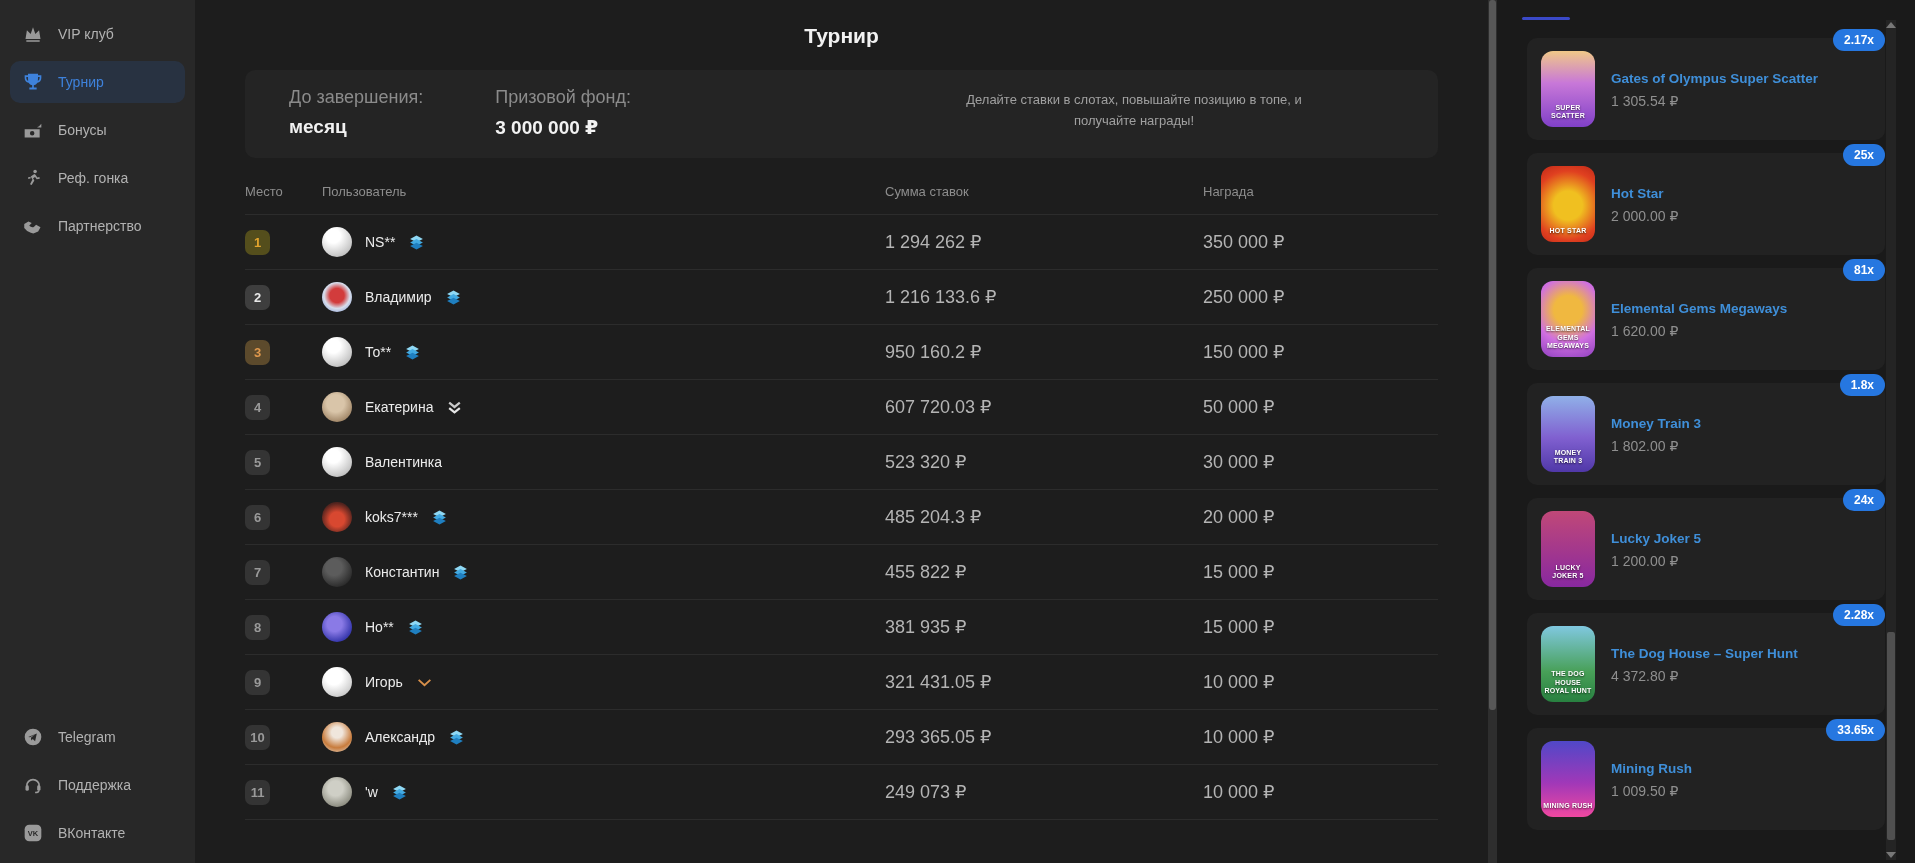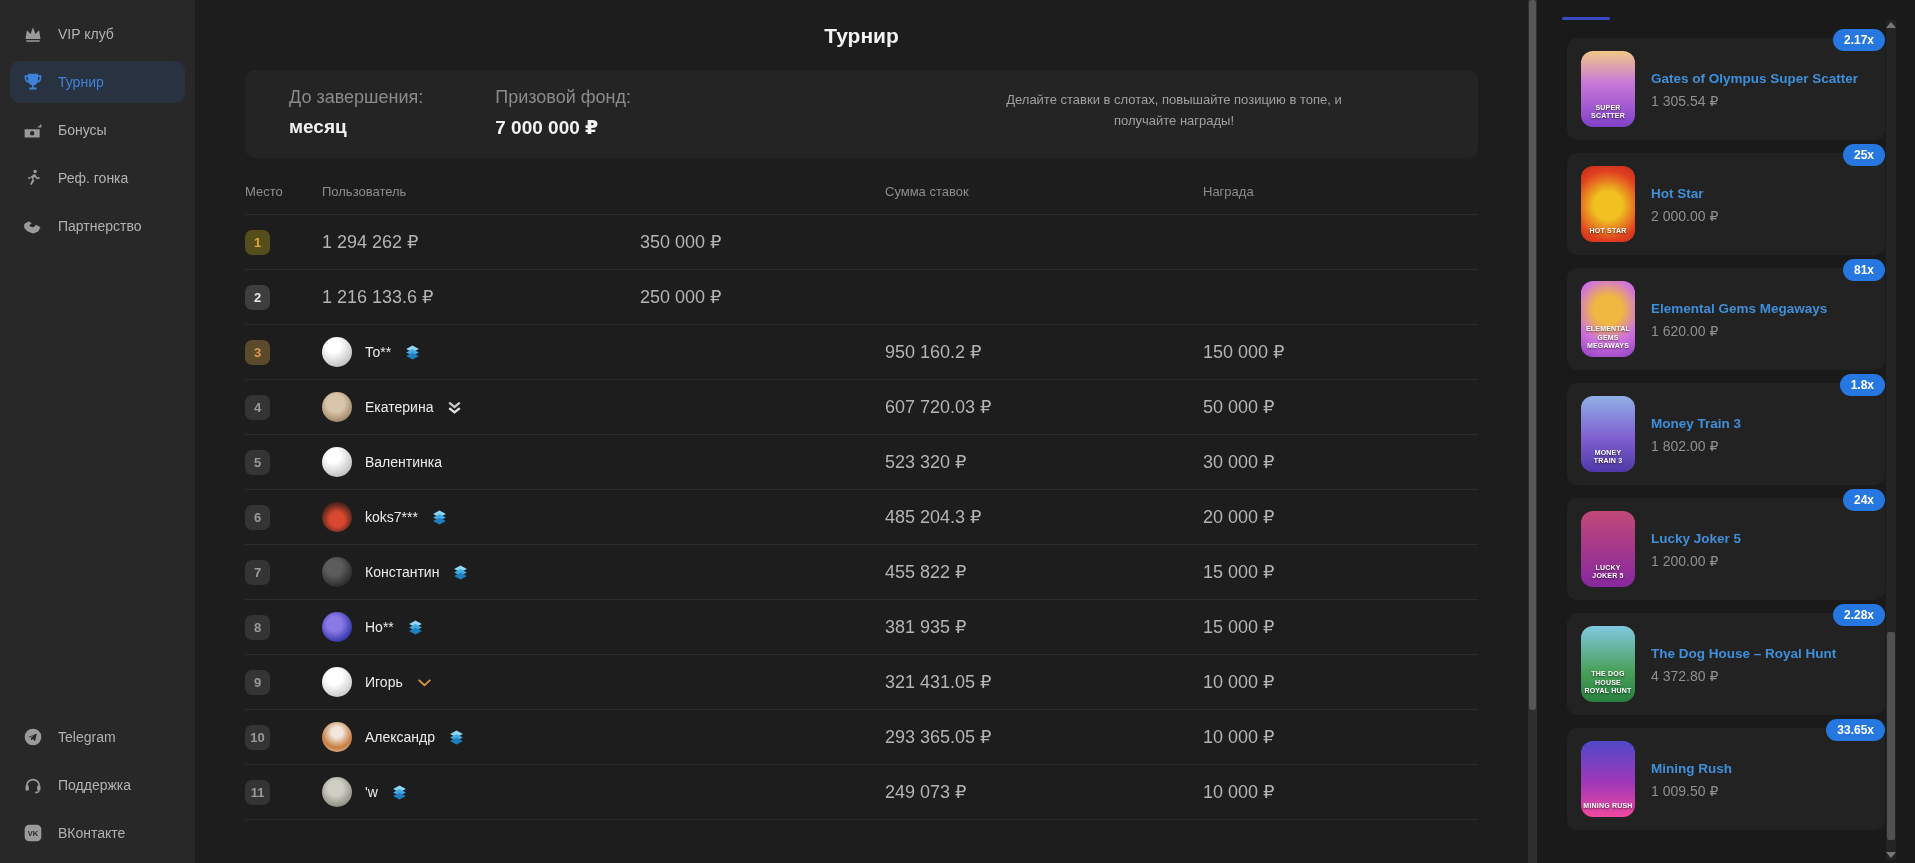--- a/index.html
+++ b/index.html
@@ -56,21 +56,21 @@
   .vb svg{display:none;width:17px;height:17px}
   .vb-blue .i-blue{display:block}
   .vb-silver .i-silver{display:block}
   .vb-orange .i-orange{display:block}
 
   
   .main-sb{width:9px;background:#2e2e2e;position:relative;flex:none}
   .main-sb .thumb{position:absolute;top:0;left:1px;width:7px;height:710px;background:#575757;border-radius:3px}
 
   
-  .right{width:378px;background:#1a1a1a;position:relative;padding:38px 30px 8px;flex:none}
+  .right{width:418px;background:#1a1a1a;position:relative;padding:38px 30px 8px;flex:none}
   .tab-line{position:absolute;top:17px;left:25px;width:48px;height:3px;background:#3a49c8;border-radius:2px}
   .win-card{position:relative;background:#222222;border-radius:10px;height:102px;margin-bottom:13px;
             padding:13px 14px;display:flex;gap:16px;align-items:center}
   .thumb{width:54px;height:76px;border-radius:12px;flex:none;display:flex;align-items:flex-end;justify-content:center;overflow:hidden}
   .thumb span{font-size:7px;font-weight:bold;color:#fff;text-align:center;line-height:1.25;padding:0 2px 6px;
               text-shadow:0 1px 2px rgba(0,0,0,.65);letter-spacing:.2px}
   .th-1{background:linear-gradient(180deg,#f0c888 0%,#c878d8 42%,#8040c8 100%)}
   .th-2{background:radial-gradient(circle at 50% 52%,#f0c020 0 30%,#e04020 72%,#c02818 100%)}
   .th-3{background:radial-gradient(circle at 50% 38%,#f0b840 0 26%,#d070e0 60%,#9040c0 100%)}
   .th-4{background:linear-gradient(180deg,#90b0e8 0%,#8060d0 55%,#5038a8 100%)}
@@ -155,44 +155,66 @@
 <div class="main">
   <div class="main-title">Турнир</div>
 
   <div class="info-panel">
     <div class="stat">
       <div class="stat-label">До завершения:</div>
       <div class="stat-value">месяц</div>
     </div>
     <div class="stat">
       <div class="stat-label">Призовой фонд:</div>
-      <div class="stat-value">7 000 000 ₽</div>
+      <div class="stat-value">3 000 000 ₽</div>
     </div>
     <div class="info-desc">Делайте ставки в слотах, повышайте позицию в топе, и получайте награды!</div>
   </div>
 
   <div class="table">
     <div class="t-head">
       <div class="col-place">Место</div>
       <div class="col-user">Пользователь</div>
       <div class="col-bets">Сумма ставок</div>
       <div class="col-reward">Награда</div>
     </div>
 
     <div class="t-row">
       <div class="col-place">
           <span class="rank rank-gold">1</span>
         </div>
+      <div class="col-user">
+          <span class="avatar av-1"></span>
+          <span class="user-name">NS**</span>
+          <span class="vb vb-blue">
+            <svg class="i-blue" viewBox="0 0 16 16">
+              <path d="M2 4.6 8 1.4l6 3.2L8 7.8z" fill="#8fd8f4"></path>
+              <path d="M2 8 8 4.8l6 3.2L8 11.2z" fill="#42aae2"></path>
+              <path d="M2 11.4 8 8.2l6 3.2L8 14.6z" fill="#1f7fc0"></path>
+            </svg>
+          </span>
+        </div>
       <div class="col-bets cell-val">1 294 262 ₽</div>
       <div class="col-reward cell-val">350 000 ₽</div>
     </div>
 
     <div class="t-row">
       <div class="col-place">
           <span class="rank rank-silver">2</span>
+        </div>
+      <div class="col-user">
+          <span class="avatar av-2"></span>
+          <span class="user-name">Владимир</span>
+          <span class="vb vb-blue">
+            <svg class="i-blue" viewBox="0 0 16 16">
+              <path d="M2 4.6 8 1.4l6 3.2L8 7.8z" fill="#8fd8f4"></path>
+              <path d="M2 8 8 4.8l6 3.2L8 11.2z" fill="#42aae2"></path>
+              <path d="M2 11.4 8 8.2l6 3.2L8 14.6z" fill="#1f7fc0"></path>
+            </svg>
+          </span>
         </div>
       <div class="col-bets cell-val">1 216 133.6 ₽</div>
       <div class="col-reward cell-val">250 000 ₽</div>
     </div>
 
     <div class="t-row">
       <div class="col-place">
           <span class="rank rank-bronze">3</span>
         </div>
       <div class="col-user">
@@ -417,21 +439,21 @@
       <div class="win-amount">1 200.00 ₽</div>
     </div>
   </div>
 
   <div class="win-card">
     <span class="mult">2.28x</span>
     <div class="thumb th-6">
         <span>THE DOG HOUSE ROYAL HUNT</span>
       </div>
     <div class="win-info">
-      <div class="win-title">The Dog House – Royal Hunt</div>
+      <div class="win-title">The Dog House – Super Hunt</div>
       <div class="win-amount">4 372.80 ₽</div>
     </div>
   </div>
 
   <div class="win-card">
     <span class="mult">33.65x</span>
     <div class="thumb th-7">
         <span>MINING RUSH</span>
       </div>
     <div class="win-info">

